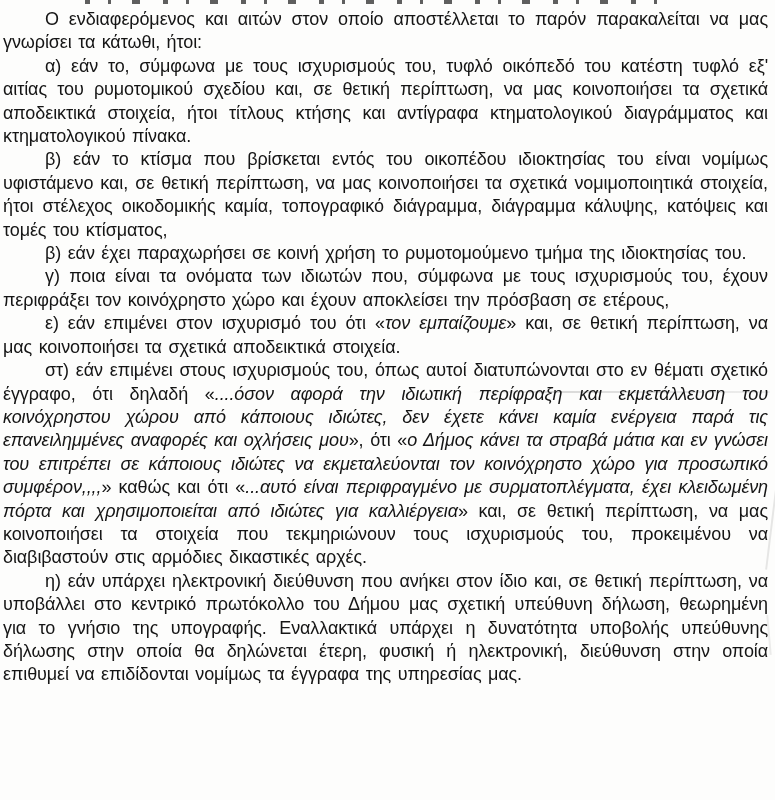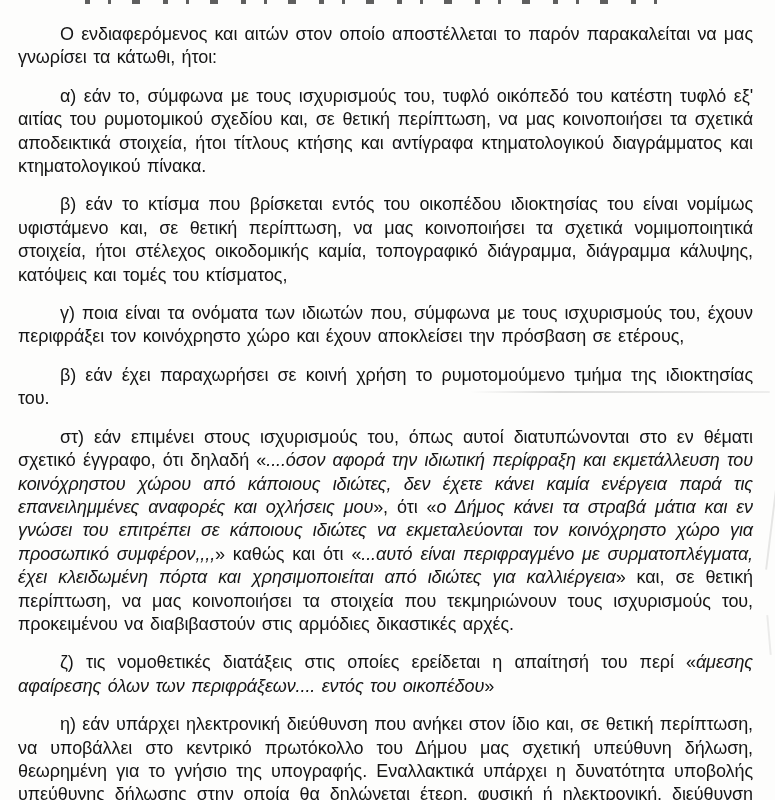--- a/index.html
+++ b/index.html
@@ -16,21 +16,21 @@
     font-family: "Liberation Sans", "DejaVu Sans", sans-serif;
     color: #151515;
   }
   .content {
     position: absolute;
     top: 8px;
     left: 3px;
     right: 7px;
   }
   .para {
-    margin: 15px;
+    margin: 0;
     text-align: justify;
     text-indent: 42px;
     font-size: 18px;
     line-height: 23.4px;
     word-spacing: 1.6px;
     letter-spacing: -0.1px;
   }
   .para .it {
     font-style: italic;
   }
@@ -88,26 +88,26 @@
   <div class="crease-2"></div>
 
   <div class="content">
 
     <p class="para"><span>Ο ενδιαφερόμενος και αιτών στον οποίο αποστέλλεται το παρόν παρακαλείται να μας γνωρίσει τα κάτωθι, ήτοι:</span></p>
 
     <p class="para"><span>α) εάν το, σύμφωνα με τους ισχυρισμούς του, τυφλό οικόπεδό του κατέστη τυφλό εξ' αιτίας του ρυμοτομικού σχεδίου και, σε θετική περίπτωση, να μας κοινοποιήσει τα σχετικά αποδεικτικά στοιχεία, ήτοι τίτλους κτήσης και αντίγραφα κτηματολογικού διαγράμματος και κτηματολογικού πίνακα.</span></p>
 
     <p class="para"><span>β) εάν το κτίσμα που βρίσκεται εντός του οικοπέδου ιδιοκτησίας του είναι νομίμως υφιστάμενο και, σε θετική περίπτωση, να μας κοινοποιήσει τα σχετικά νομιμοποιητικά στοιχεία, ήτοι στέλεχος οικοδομικής καμία, τοπογραφικό διάγραμμα, διάγραμμα κάλυψης, κατόψεις και τομές του κτίσματος,</span></p>
 
+    <p class="para"><span>β) εάν έχει παραχωρήσει σε κοινή χρήση το ρυμοτομούμενο τμήμα της ιδιοκτησίας του.</span></p>
+
     <p class="para"><span>γ) ποια είναι τα ονόματα των ιδιωτών που, σύμφωνα με τους ισχυρισμούς του, έχουν περιφράξει τον κοινόχρηστο χώρο και έχουν αποκλείσει την πρόσβαση σε ετέρους,</span></p>
 
-    <p class="para"><span>β) εάν έχει παραχωρήσει σε κοινή χρήση το ρυμοτομούμενο τμήμα της ιδιοκτησίας του.</span></p>
 
-
+    <p class="para"><span>ε) εάν επιμένει στον ισχυρισμό του ότι «</span><span class="it">τον εμπαίζουμε</span><span>» και, σε θετική περίπτωση, να μας κοινοποιήσει τα σχετικά αποδεικτικά στοιχεία.</span></p>
 
     <p class="para"><span>στ) εάν επιμένει στους ισχυρισμούς του, όπως αυτοί διατυπώνονται στο εν θέματι σχετικό έγγραφο, ότι δηλαδή «</span><span class="it">....όσον αφορά την ιδιωτική περίφραξη και εκμετάλλευση του κοινόχρηστου χώρου από κάποιους ιδιώτες, δεν έχετε κάνει καμία ενέργεια παρά τις επανειλημμένες αναφορές και οχλήσεις μου</span><span>», ότι «</span><span class="it">ο Δήμος κάνει τα στραβά μάτια και εν γνώσει του επιτρέπει σε κάποιους ιδιώτες να εκμεταλεύονται τον κοινόχρηστο χώρο για προσωπικό συμφέρον,,,,</span><span>» καθώς και ότι «</span><span class="it">...αυτό είναι περιφραγμένο με συρματοπλέγματα, έχει κλειδωμένη πόρτα και χρησιμοποιείται από ιδιώτες για καλλιέργεια</span><span>» και, σε θετική περίπτωση, να μας κοινοποιήσει τα στοιχεία που τεκμηριώνουν τους ισχυρισμούς του, προκειμένου να διαβιβαστούν στις αρμόδιες δικαστικές αρχές.</span></p>
 
-    <p class="para"><span>ζ) τις νομοθετικές διατάξεις στις οποίες ερείδεται η απαίτησή του περί «</span><span class="it">άμεσης αφαίρεσης όλων των περιφράξεων.... εντός του οικοπέδου</span><span>»</span></p>
 
     <p class="para"><span>η) εάν υπάρχει ηλεκτρονική διεύθυνση που ανήκει στον ίδιο και, σε θετική περίπτωση, να υποβάλλει στο κεντρικό πρωτόκολλο του Δήμου μας σχετική υπεύθυνη δήλωση, θεωρημένη για το γνήσιο της υπογραφής. Εναλλακτικά υπάρχει η δυνατότητα υποβολής υπεύθυνης δήλωσης στην οποία θα δηλώνεται έτερη, φυσική ή ηλεκτρονική, διεύθυνση στην οποία επιθυμεί να επιδίδονται νομίμως τα έγγραφα της υπηρεσίας μας.</span></p>
 
   </div>
 </div>
 
 </body></html>

